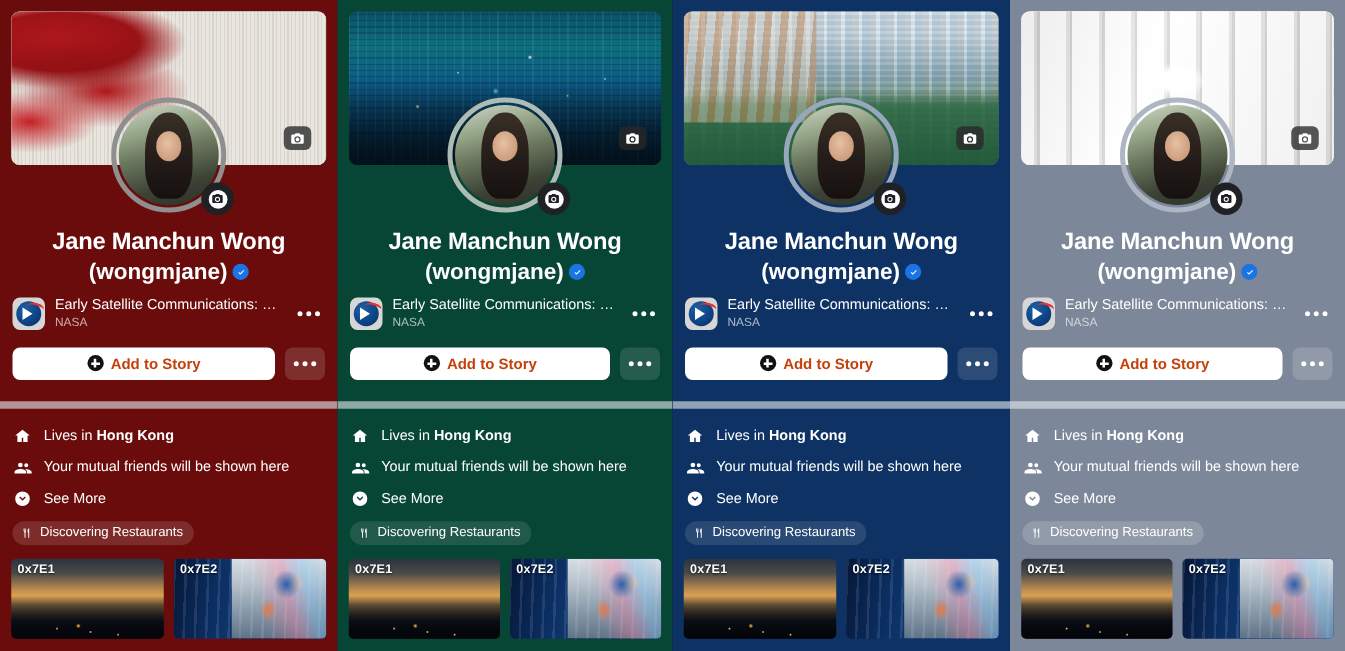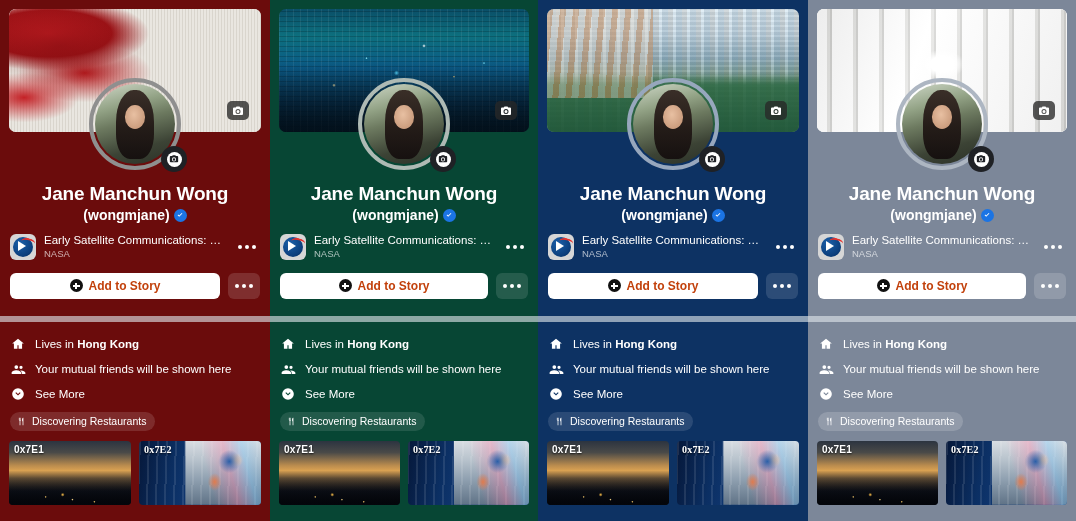--- a/index.html
+++ b/index.html
@@ -112,21 +112,21 @@
     background: #1f2125; display:flex; align-items:center; justify-content:center; z-index: 6;
   }
   .avatar-cam .dot { width: 15px; height: 15px; border-radius: 50%; background:#fff;
       display:flex; align-items:center; justify-content:center; }
   .avatar-cam svg { width: 10px; height: 10px; fill: #1f2125; }
 
   
   .ident { padding: 0 10px; text-align: center; margin-top: 2px; }
   .name { font-size: 19px; font-weight: 700; letter-spacing: -.2px; line-height: 1.25; }
   .handle-row { display: flex; align-items: center; justify-content: center; gap: 4px; margin-top: 1px; }
-  .handle { font-size: 14px; font-weight: 700; line-height: 1.2; }
+  .handle { font-size: 18px; font-weight: 700; line-height: 1.2; }
   .verified { width: 13px; height: 13px; border-radius: 50%; background: #1b74e4;
       display:flex; align-items:center; justify-content:center; flex:0 0 13px; }
   .verified svg { width: 8px; height: 8px; fill: #fff; }
 
   .panel.p1 .name, .panel.p1 .handle,
   .panel.p2 .name, .panel.p2 .handle,
   .panel.p3 .name, .panel.p3 .handle,
   .panel.p4 .name, .panel.p4 .handle { color: #ffffff; }
 
   
@@ -195,21 +195,21 @@
   .photo .lbl { position: absolute; left: 5px; top: 3px; font-size: 10px; font-weight: 700;
       color: #fff; text-shadow: 0 1px 2px rgba(0,0,0,.75); z-index: 3; letter-spacing: .2px; }
   .ph-a { background:
       linear-gradient(180deg, #2c3440 0%, #4a4a48 18%, #b98b4e 38%, #d9a152 46%, #5d4a33 58%, #10131c 78%, #05070c 100%); }
   .ph-a::after { content:""; position:absolute; left:0; right:0; bottom:0; height:42%;
       background: radial-gradient(circle 2px at 30% 70%, #ffcf6a, transparent 60%),
                   radial-gradient(circle 2px at 52% 80%, #ffdb8a, transparent 60%),
                   radial-gradient(circle 3px at 44% 62%, #ffc24a, transparent 65%),
                   radial-gradient(circle 2px at 70% 88%, #ffd06a, transparent 60%),
                   linear-gradient(180deg, rgba(5,7,12,0) 0%, rgba(3,5,10,.9) 100%); }
-  .ph-b { background: linear-gradient(100deg, #06183a 0%, #0b2f63 30%, #123b78 55%, #1b4a8d 100%); font-family: Liberation Serif, serif; }
+  .ph-b { background: linear-gradient(100deg, #06183a 0%, #0b2f63 30%, #123b78 55%, #1b4a8d 100%); }
   .ph-b::before { content:""; position:absolute; left:38%; top:0; right:0; bottom:0;
       background:
         linear-gradient(180deg, #d8dde2 0%, #b7c2cc 30%, #8fa0b0 60%, #5f7286 100%);
       clip-path: polygon(0 0, 100% 0, 100% 100%, 0 100%); }
   .ph-b::after { content:""; position:absolute; inset:0;
       background:
         radial-gradient(ellipse 13% 26% at 74% 32%, #2b5fa8 0%, rgba(43,95,168,0) 70%),
         radial-gradient(ellipse 9% 16% at 79% 30%, #f0c9a6 0%, rgba(240,201,166,0) 70%),
         radial-gradient(ellipse 8% 20% at 62% 64%, #e07b4e 0%, rgba(224,123,78,0) 70%),
         linear-gradient(75deg, rgba(255,255,255,0) 55%, rgba(255,120,160,.35) 72%, rgba(120,200,255,.35) 85%, rgba(255,255,255,0) 100%),

